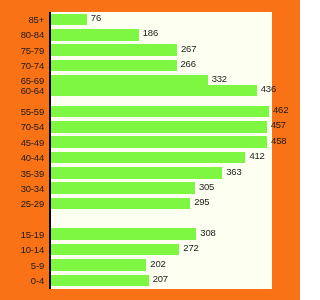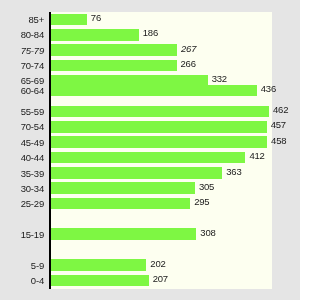--- a/index.html
+++ b/index.html
@@ -10,21 +10,21 @@
   body {
     width: 300px;
     height: 300px;
     overflow: hidden;
     font-family: "Liberation Sans", sans-serif;
   }
   #chart-root {
     position: relative;
     width: 300px;
     height: 300px;
-    background: #e5e5e5;
+    background: #f97316;
     box-sizing: border-box;
   }
   
   .plot-band {
     position: absolute;
     left: 50px;
     top: 12px;
     width: 222px;
     height: 277px;
     background: #fdfff0;
@@ -101,21 +101,21 @@
         </div>
         <div class="val-label" style="left: 90.8615px;">76</div>
       </div>
       <div class="row" style="top: 15.35px;">
         <div class="cat-label">80-84</div>
         <div class="bar-wrap" style="width: 87.7662px;">
           <div class="bar" style="width: 87.7662px; background: rgb(126, 247, 67);"></div>
         </div>
         <div class="val-label" style="left: 142.766px;">186</div>
       </div>
-      <div class="row" style="top: 30.7px; font-style: italic;">
+      <div class="row" style="top: 30.7px;">
         <div class="cat-label">75-79</div>
         <div class="bar-wrap" style="width: 125.987px;">
           <div class="bar" style="width: 125.987px; background: rgb(126, 247, 67);"></div>
         </div>
         <div class="val-label" style="left: 180.987px;">267</div>
       </div>
       <div class="row" style="top: 46.05px;">
         <div class="cat-label">70-74</div>
         <div class="bar-wrap" style="width: 125.515px;">
           <div class="bar" style="width: 125.515px; background: rgb(126, 247, 67);"></div>
@@ -185,20 +185,27 @@
         </div>
         <div class="val-label" style="left: 194.199px;">295</div>
       </div>
       <div class="row" style="top: 214.9px;">
         <div class="cat-label">15-19</div>
         <div class="bar-wrap" style="width: 145.333px;">
           <div class="bar" style="width: 145.333px; background: rgb(126, 247, 67);"></div>
         </div>
         <div class="val-label" style="left: 200.333px;">308</div>
       </div>
+      <div class="row" style="top: 230.25px;">
+        <div class="cat-label">10-14</div>
+        <div class="bar-wrap" style="width: 128.346px;">
+          <div class="bar" style="width: 128.346px; background: rgb(126, 247, 67);"></div>
+        </div>
+        <div class="val-label" style="left: 183.346px;">272</div>
+      </div>
       <div class="row" style="top: 245.6px; padding-left: 22px;">
         <div class="cat-label">5-9</div>
         <div class="bar-wrap" style="width: 95.316px;">
           <div class="bar" style="width: 95.316px; background: rgb(126, 247, 67);"></div>
         </div>
         <div class="val-label" style="left: 150.316px;">202</div>
       </div>
       <div class="row" style="top: 260.95px;">
         <div class="cat-label">0-4</div>
         <div class="bar-wrap" style="width: 97.6753px;">

